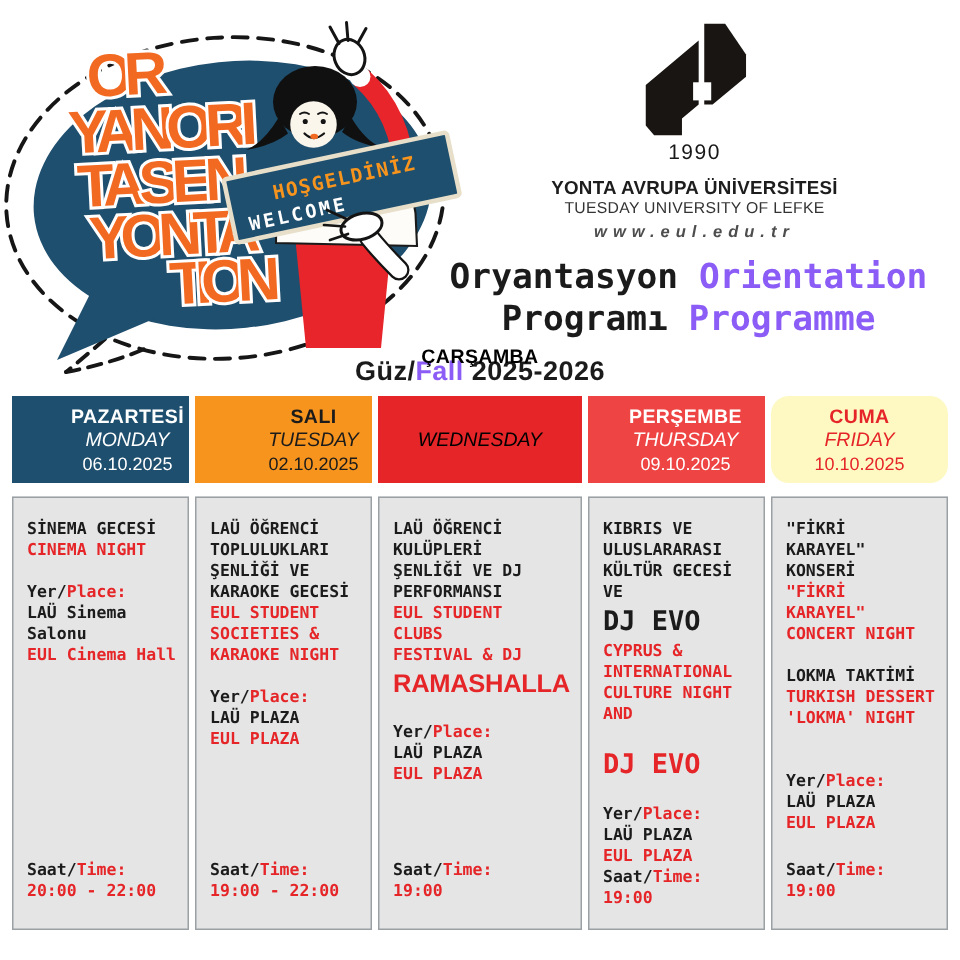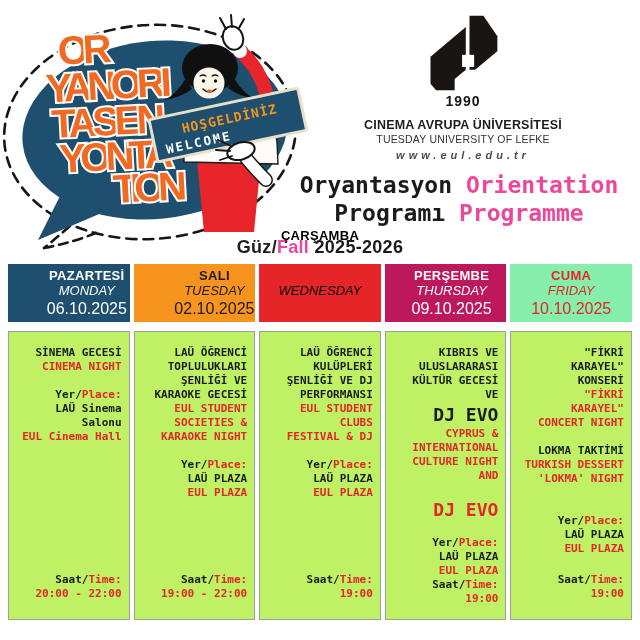--- a/index.html
+++ b/index.html
@@ -5,45 +5,45 @@
   html,body{margin:0;padding:0;background:#ffffff;}
   .poster{position:relative;width:640px;height:640px;background:#fff;overflow:hidden;
           font-family:"Liberation Sans",sans-serif;color:#1b1b1b;}
 
   
   .bubble-svg{position:absolute;left:0;top:0;}
 
   
   .brand{position:absolute;left:318px;top:14px;width:290px;text-align:center;}
   .mark{display:block;margin:0 auto;}
-  .year{font-weight:bold;font-size:14px;letter-spacing:1px;margin-top:1px;color:#171717;}
+  .year{font-weight:normal;font-size:14px;letter-spacing:1px;margin-top:1px;color:#171717;}
   .uni-tr{font-weight:bold;font-size:12.5px;margin-top:9px;letter-spacing:.2px;color:#1d1d1d;}
   .uni-en{font-size:10.5px;margin-top:1px;letter-spacing:.2px;color:#333;}
   .site{font-size:11px;font-weight:bold;letter-spacing:4px;margin-top:4px;color:#4d4d4d;font-style:italic;}
 
   
   .title{position:absolute;left:283px;top:171px;width:352px;text-align:center;
          font-family:"DejaVu Sans Mono",monospace;font-weight:bold;font-size:23px;line-height:28px;}
-  .red{color:#ec4899;}
+  .red{color:#8b5cf6;}
 
   
   .season{position:absolute;left:0;top:237px;width:640px;text-align:center;
           font-size:18px;font-weight:bold;letter-spacing:.3px;}
 
   
   .schedule{position:absolute;left:8px;top:264px;width:624px;
             display:grid;grid-template-columns:repeat(5,1fr);gap:4px;}
   .col{display:flex;flex-direction:column;}
   .head{height:58px;display:flex;flex-direction:column;align-items:center;justify-content:center;}
   .d1{font-size:13px;font-weight:bold;letter-spacing:.3px;}
   .d2{font-size:13px;font-weight:normal;font-style:italic;}
-  .d3{font-size:16px;margin-top:2px;}
-  .box{margin-top:9px;height:289px;background:#bef264;border:1px solid #9aa0a3;box-sizing:border-box;
+  .d3{font-size:12px;margin-top:2px;}
+  .box{margin-top:9px;height:289px;background:#e5e5e5;border:1px solid #9aa0a3;box-sizing:border-box;
        padding:14px 7px 18px 9px;display:flex;flex-direction:column;justify-content:space-between;
-       font-family:"DejaVu Sans Mono",monospace;font-weight:bold;font-size:11px;line-height:14px;color:#1b1b1b;text-align:right;}
+       font-family:"DejaVu Sans Mono",monospace;font-weight:bold;font-size:11px;line-height:14px;color:#1b1b1b;}
   .line{white-space:nowrap;}
   .blank{height:14px;}
   .xl{font-size:18px;line-height:25px;}
   .bigsans{font-family:"Liberation Sans",sans-serif;font-size:17px;line-height:23px;letter-spacing:-.2px;}
   .sr{color:#e52528;}
   .sk{color:#1b1b1b;}
 </style>
 </head>
 <body>
 
@@ -115,21 +115,21 @@
     </g>
   </svg>
 
   <div class="brand">
     <svg class="mark" width="84" height="78" viewBox="0 0 90 84">
       <path d="M10 46 L48 14 L48 60 L36 70 L36 82 L16 82 L10 75 Z" fill="#181512"></path>
       <path d="M52 2 L67 2 L82 24 L82 40 L58 60 L52 60 Z" fill="#181512"></path>
       <rect x="44" y="44" width="13" height="13" fill="#ffffff"></rect>
     </svg>
     <div class="year">1990</div>
-    <div class="uni-tr">CINEMA AVRUPA ÜNİVERSİTESİ</div>
+    <div class="uni-tr">YONTA AVRUPA ÜNİVERSİTESİ</div>
     <div class="uni-en">TUESDAY UNIVERSITY OF LEFKE</div>
     <div class="site">www.eul.edu.tr</div>
   </div>
 
   <div class="title">
     <div><span class="sk">Oryantasyon</span> <span class="red">Orientation</span></div>
     <div><span class="sk">Programı</span> <span class="red">Programme</span></div>
   </div>
 
   <div class="season"><span class="sk">Güz/</span><span class="red">Fall</span><span class="sk"> 2025-2026</span></div>
@@ -191,33 +191,34 @@
         </div>
         <div class="box">
           <div>
             <div class="line"><span class="sk">LAÜ ÖĞRENCİ</span></div>
             <div class="line"><span class="sk">KULÜPLERİ</span></div>
             <div class="line"><span class="sk">ŞENLİĞİ VE DJ</span></div>
             <div class="line"><span class="sk">PERFORMANSI</span></div>
             <div class="line"><span class="sr">EUL STUDENT</span></div>
             <div class="line"><span class="sr">CLUBS</span></div>
             <div class="line"><span class="sr">FESTIVAL &amp; DJ</span></div>
+            <div class="line bigsans"><span class="sr">RAMASHALLA</span></div>
             <div class="line blank"></div>
             <div class="line"><span class="sk">Yer/</span><span class="sr">Place:</span></div>
             <div class="line"><span class="sk">LAÜ PLAZA</span></div>
             <div class="line"><span class="sr">EUL PLAZA</span></div>
           </div>
           <div>
             <div class="line"><span class="sk">Saat/</span><span class="sr">Time:</span></div>
             <div class="line"><span class="sr">19:00</span></div>
           </div>
         </div>
       </div>
       <div class="col">
-        <div class="head" style="background: #be185d; color: rgb(255, 255, 255); padding-left: 12px;">
+        <div class="head" style="background: #ef4444; color: rgb(255, 255, 255); padding-left: 12px;">
           <div class="d1">PERŞEMBE</div>
           <div class="d2">THURSDAY</div>
           <div class="d3">09.10.2025</div>
         </div>
         <div class="box">
           <div>
             <div class="line"><span class="sk">KIBRIS VE</span></div>
             <div class="line"><span class="sk">ULUSLARARASI</span></div>
             <div class="line"><span class="sk">KÜLTÜR GECESİ</span></div>
             <div class="line"><span class="sk">VE</span></div>
@@ -233,21 +234,21 @@
             <div class="line"><span class="sk">LAÜ PLAZA</span></div>
             <div class="line"><span class="sr">EUL PLAZA</span></div>
           </div>
           <div>
             <div class="line"><span class="sk">Saat/</span><span class="sr">Time:</span></div>
             <div class="line"><span class="sr">19:00</span></div>
           </div>
         </div>
       </div>
       <div class="col">
-        <div class="head" style="background: #86efac; color: rgb(229, 37, 40);">
+        <div class="head" style="background: #fef9c3; color: rgb(229, 37, 40); border-radius: 12px;">
           <div class="d1">CUMA</div>
           <div class="d2">FRIDAY</div>
           <div class="d3">10.10.2025</div>
         </div>
         <div class="box">
           <div>
             <div class="line"><span class="sk">"FİKRİ</span></div>
             <div class="line"><span class="sk">KARAYEL"</span></div>
             <div class="line"><span class="sk">KONSERİ</span></div>
             <div class="line"><span class="sr">"FİKRİ</span></div>

